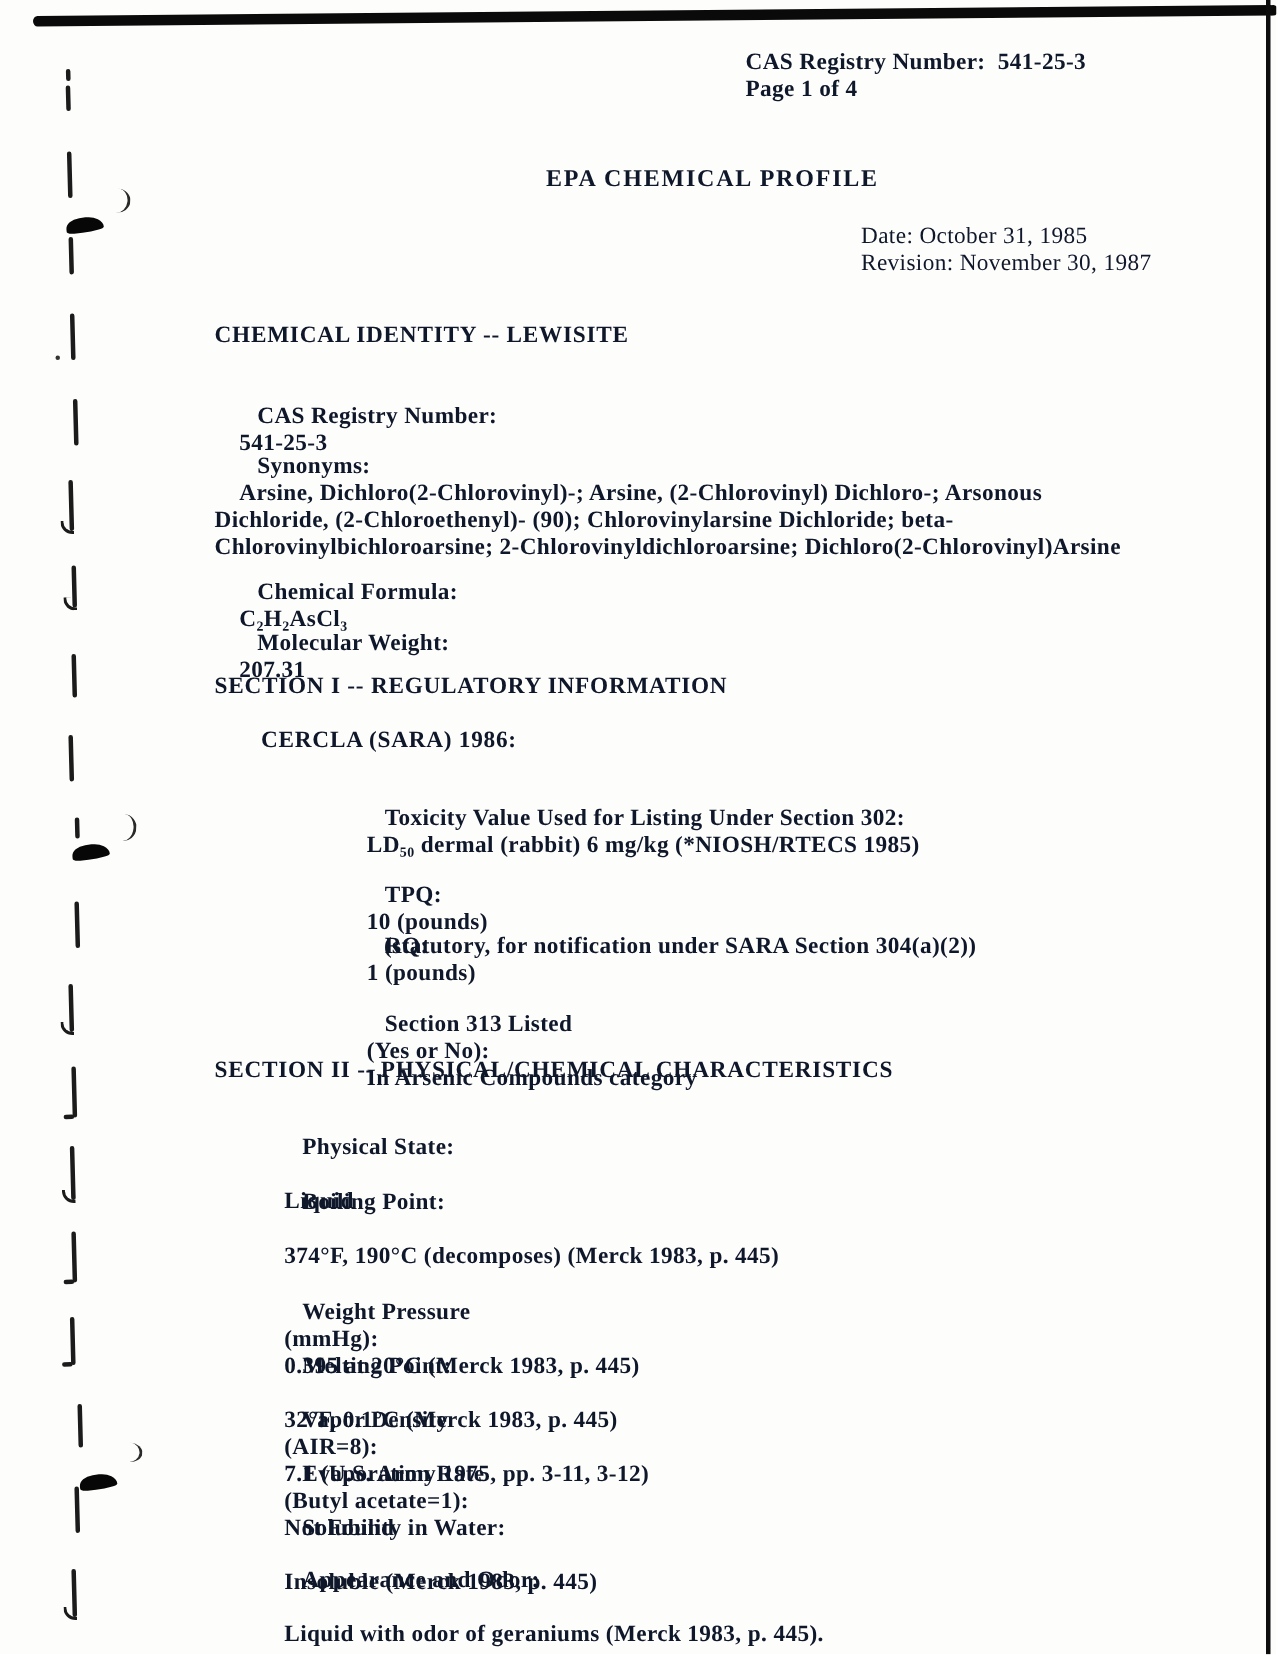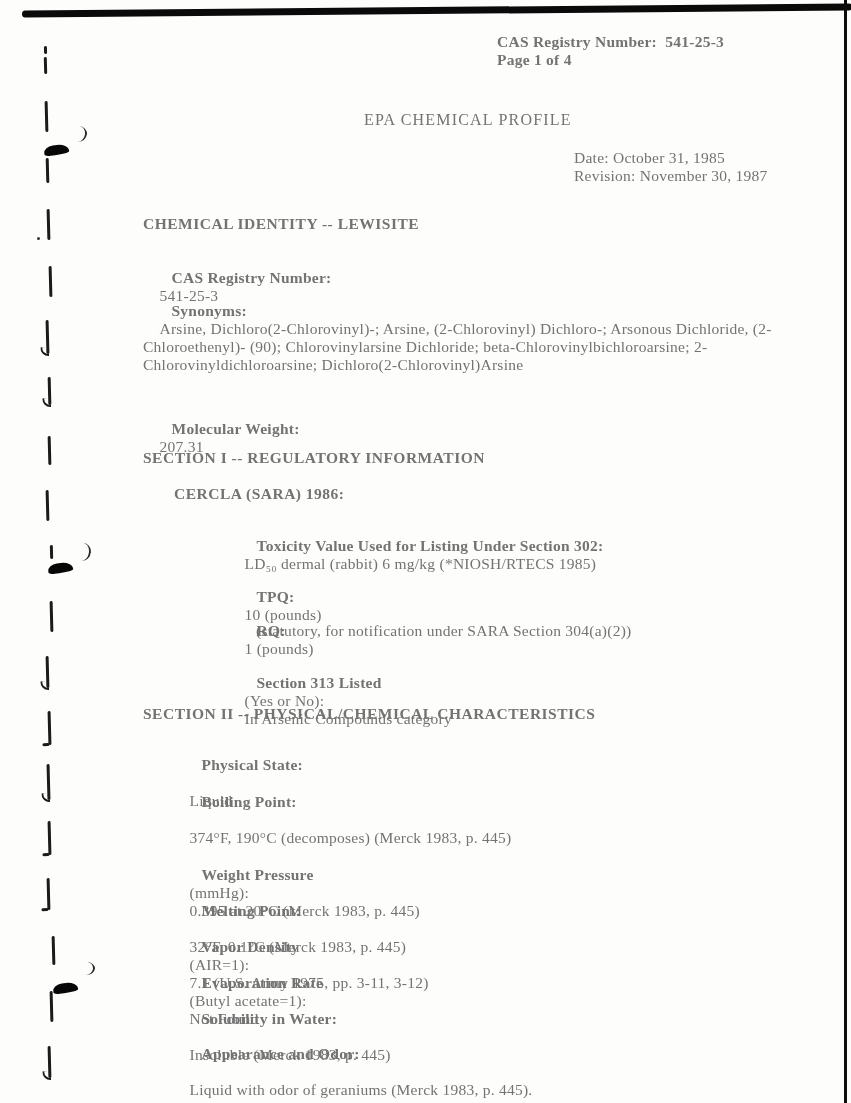--- a/index.html
+++ b/index.html
@@ -7,21 +7,21 @@
     padding: 0;
     background: #ffffff;
   }
   .page {
     position: relative;
     width: 851px;
     height: 1103px;
     background: #fdfdfb;
     overflow: hidden;
     font-family: "Liberation Serif", "DejaVu Serif", serif;
-    color: #737373;
+    color: #0f172a;
   }
   
   .topbar {
     position: absolute;
     left: 22px; top: 7px;
     width: 830px; height: 7px;
     background: #0a0a0a;
     border-radius: 3px / 50%;
     transform: rotate(-0.5deg);
   }
@@ -79,27 +79,27 @@
   .tx {
     position: absolute;
     font-size: 15.5px;
     line-height: 18px;
     letter-spacing: 0.25px;
     white-space: pre-wrap;
   }
   .b { font-weight: 700; }
   .hd { font-weight: 700; letter-spacing: 0.5px; }
   .title {
-    font-weight: 400;
+    font-weight: 700;
     font-size: 16px;
     letter-spacing: 1.2px;
   }
   .lbl { font-weight: 700; padding-right: 6px; margin-left: 12px; }
   .q:not(:empty) { padding-right: 6px; }
-  .val { font-weight: 400; }
+  .val { font-weight: 700; }
 </style>
 </head>
 <body>
 
 <div class="page">
 
   <div class="topbar"></div>
   <div class="rightline"></div>
 
   <div>
@@ -145,20 +145,24 @@
   <div class="tx" style="left:143px;top:251px">
     <span class="lbl">CAS Registry Number:</span>
     <span class="val">541-25-3</span>
   </div>
 
   <div class="tx" style="left:143px;top:284px;width:632px">
     <span class="lbl">Synonyms:</span>
     <span class="val">Arsine, Dichloro(2-Chlorovinyl)-; Arsine, (2-Chlorovinyl) Dichloro-; Arsonous Dichloride, (2-Chloroethenyl)- (90); Chlorovinylarsine Dichloride; beta-Chlorovinylbichloroarsine; 2-Chlorovinyldichloroarsine; Dichloro(2-Chlorovinyl)Arsine</span>
   </div>
 
+  <div class="tx" style="left:143px;top:368px">
+    <span class="lbl">Chemical Formula:</span>
+    <span class="val">C₂H₂AsCl₃</span>
+  </div>
 
   <div class="tx" style="left:143px;top:402px">
     <span class="lbl">Molecular Weight:</span>
     <span class="val">207.31</span>
   </div>
 
   <div class="tx hd" style="left:143px;top:449px">SECTION I -- REGULATORY INFORMATION</div>
   <div class="tx hd" style="left:174px;top:485px">CERCLA (SARA) 1986:</div>
 
   <div class="tx" style="left:228px;top:519px;width:588px">
@@ -205,21 +209,21 @@
   </div>
 
   <div class="tx" style="left:173px;top:884px">
     <span class="lbl">Melting Point:</span>
     <span class="q val"></span>
     <span class="val">32°F, 0.1°C (Merck 1983, p. 445)</span>
   </div>
 
   <div class="tx" style="left:173px;top:920px">
     <span class="lbl">Vapor Density</span>
-    <span class="q val">(AIR=1):</span>
+    <span class="q val">(AIR=8):</span>
     <span class="val">7.1 (U.S. Army 1975, pp. 3-11, 3-12)</span>
   </div>
 
   <div class="tx" style="left:173px;top:956px">
     <span class="lbl">Evaporation Rate</span>
     <span class="q val">(Butyl acetate=1):</span>
     <span class="val">Not Found</span>
   </div>
 
   <div class="tx" style="left:173px;top:992px">

